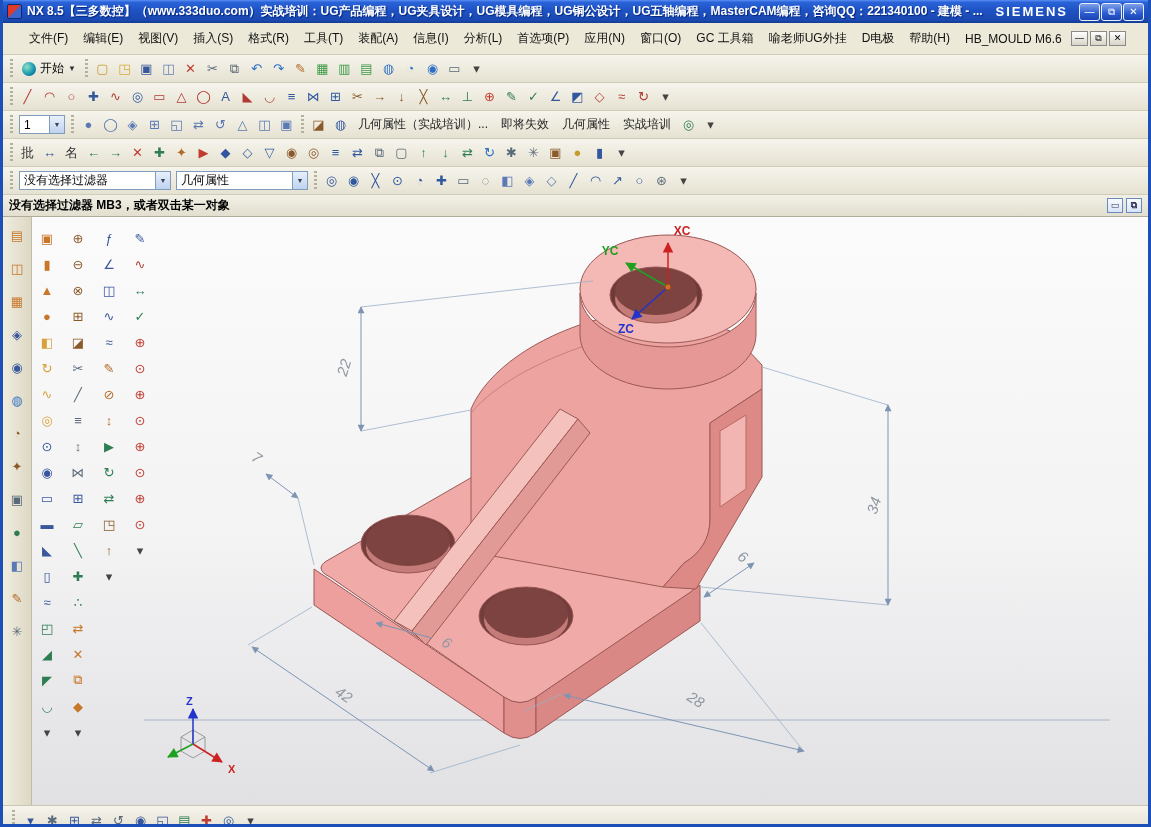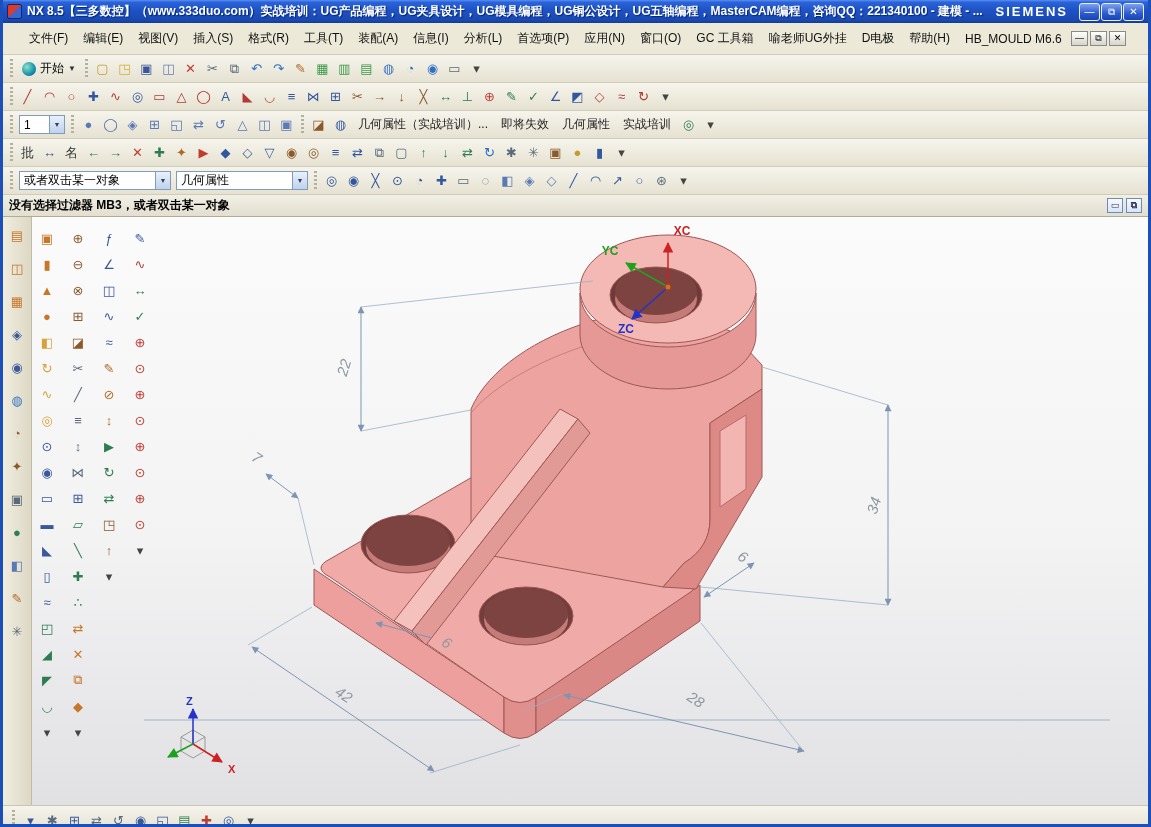--- a/index.html
+++ b/index.html
@@ -254,21 +254,21 @@
         <span class="tb-icon" style="color: rgb(138, 90, 42);">▣</span>
         <span class="tb-icon" style="color: rgb(199, 154, 47);">●</span>
         <span class="tb-icon" style="color: rgb(49, 88, 158);">▮</span>
         <span class="tb-icon" style="color: rgb(68, 68, 68);">▾</span>
       </span>
   </div>
 
   <div class="toolbar-row">
     <span class="grip"></span>
     <span class="dropdown dd-filter">
-      <span class="dd-value">或者双击某一对象</span>
+      <span class="dd-value">没有选择过滤器</span>
       <span class="dd-arrow">▼</span>
     </span>
     <span class="dropdown dd-scope">
       <span class="dd-value">几何属性</span>
       <span class="dd-arrow">▼</span>
     </span>
     <span class="grip"></span>
     <span class="icon-run">
 
     <span class="tb-icon" style="color: rgb(49, 88, 158);">◎</span>

